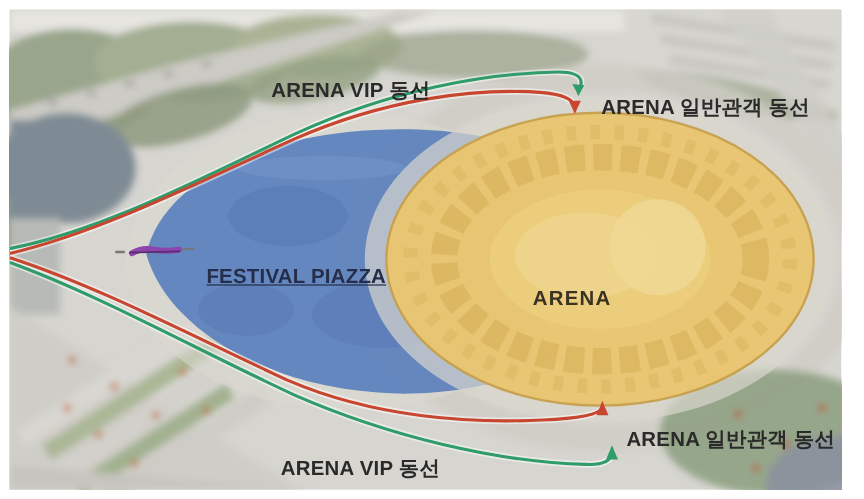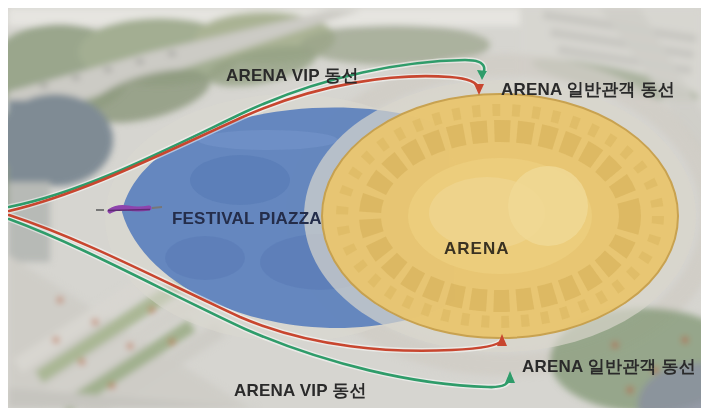--- a/index.html
+++ b/index.html
@@ -16,21 +16,21 @@
   .photo svg{position:absolute;left:0;top:0;}
   .map-label{
     position:absolute;z-index:5;white-space:nowrap;
     font-weight:700;font-size:17px;line-height:1.1;
     color:var(--label-text,#2a2a2a);
     letter-spacing:.2px;
   }
   .lbl-vip-top{left:218px;top:59px;}
   .lbl-general-top{left:493px;top:73px;}
   .lbl-arena{left:436px;top:200px;color:var(--arena-text,#3a3222);letter-spacing:1px;margin-top:32px;}
-  .lbl-piazza{left:164px;top:202px;color:var(--piazza-text,#242d4a);}
+  .lbl-piazza{left:164px;top:214px;color:var(--piazza-text,#242d4a);text-decoration:underline;}
   .lbl-general-bottom{left:514px;top:350px;}
   .lbl-vip-bottom{left:226px;top:374px;}
 
   .route{fill:none;stroke-linecap:round;stroke-linejoin:round;stroke-width:2.6px;}
   .route-casing{fill:none;stroke:#ffffff;stroke-width:5.5px;stroke-linecap:round;opacity:.5;}
   .route-green{stroke:var(--route-green,#2f9c6a);}
   .route-red{stroke:var(--route-red,#c8462f);}
   .arrow-green{fill:var(--route-green,#2f9c6a);}
   .arrow-red{fill:var(--route-red,#c8462f);}
   .piazza{fill:var(--piazza-fill,#5b80bd);}

